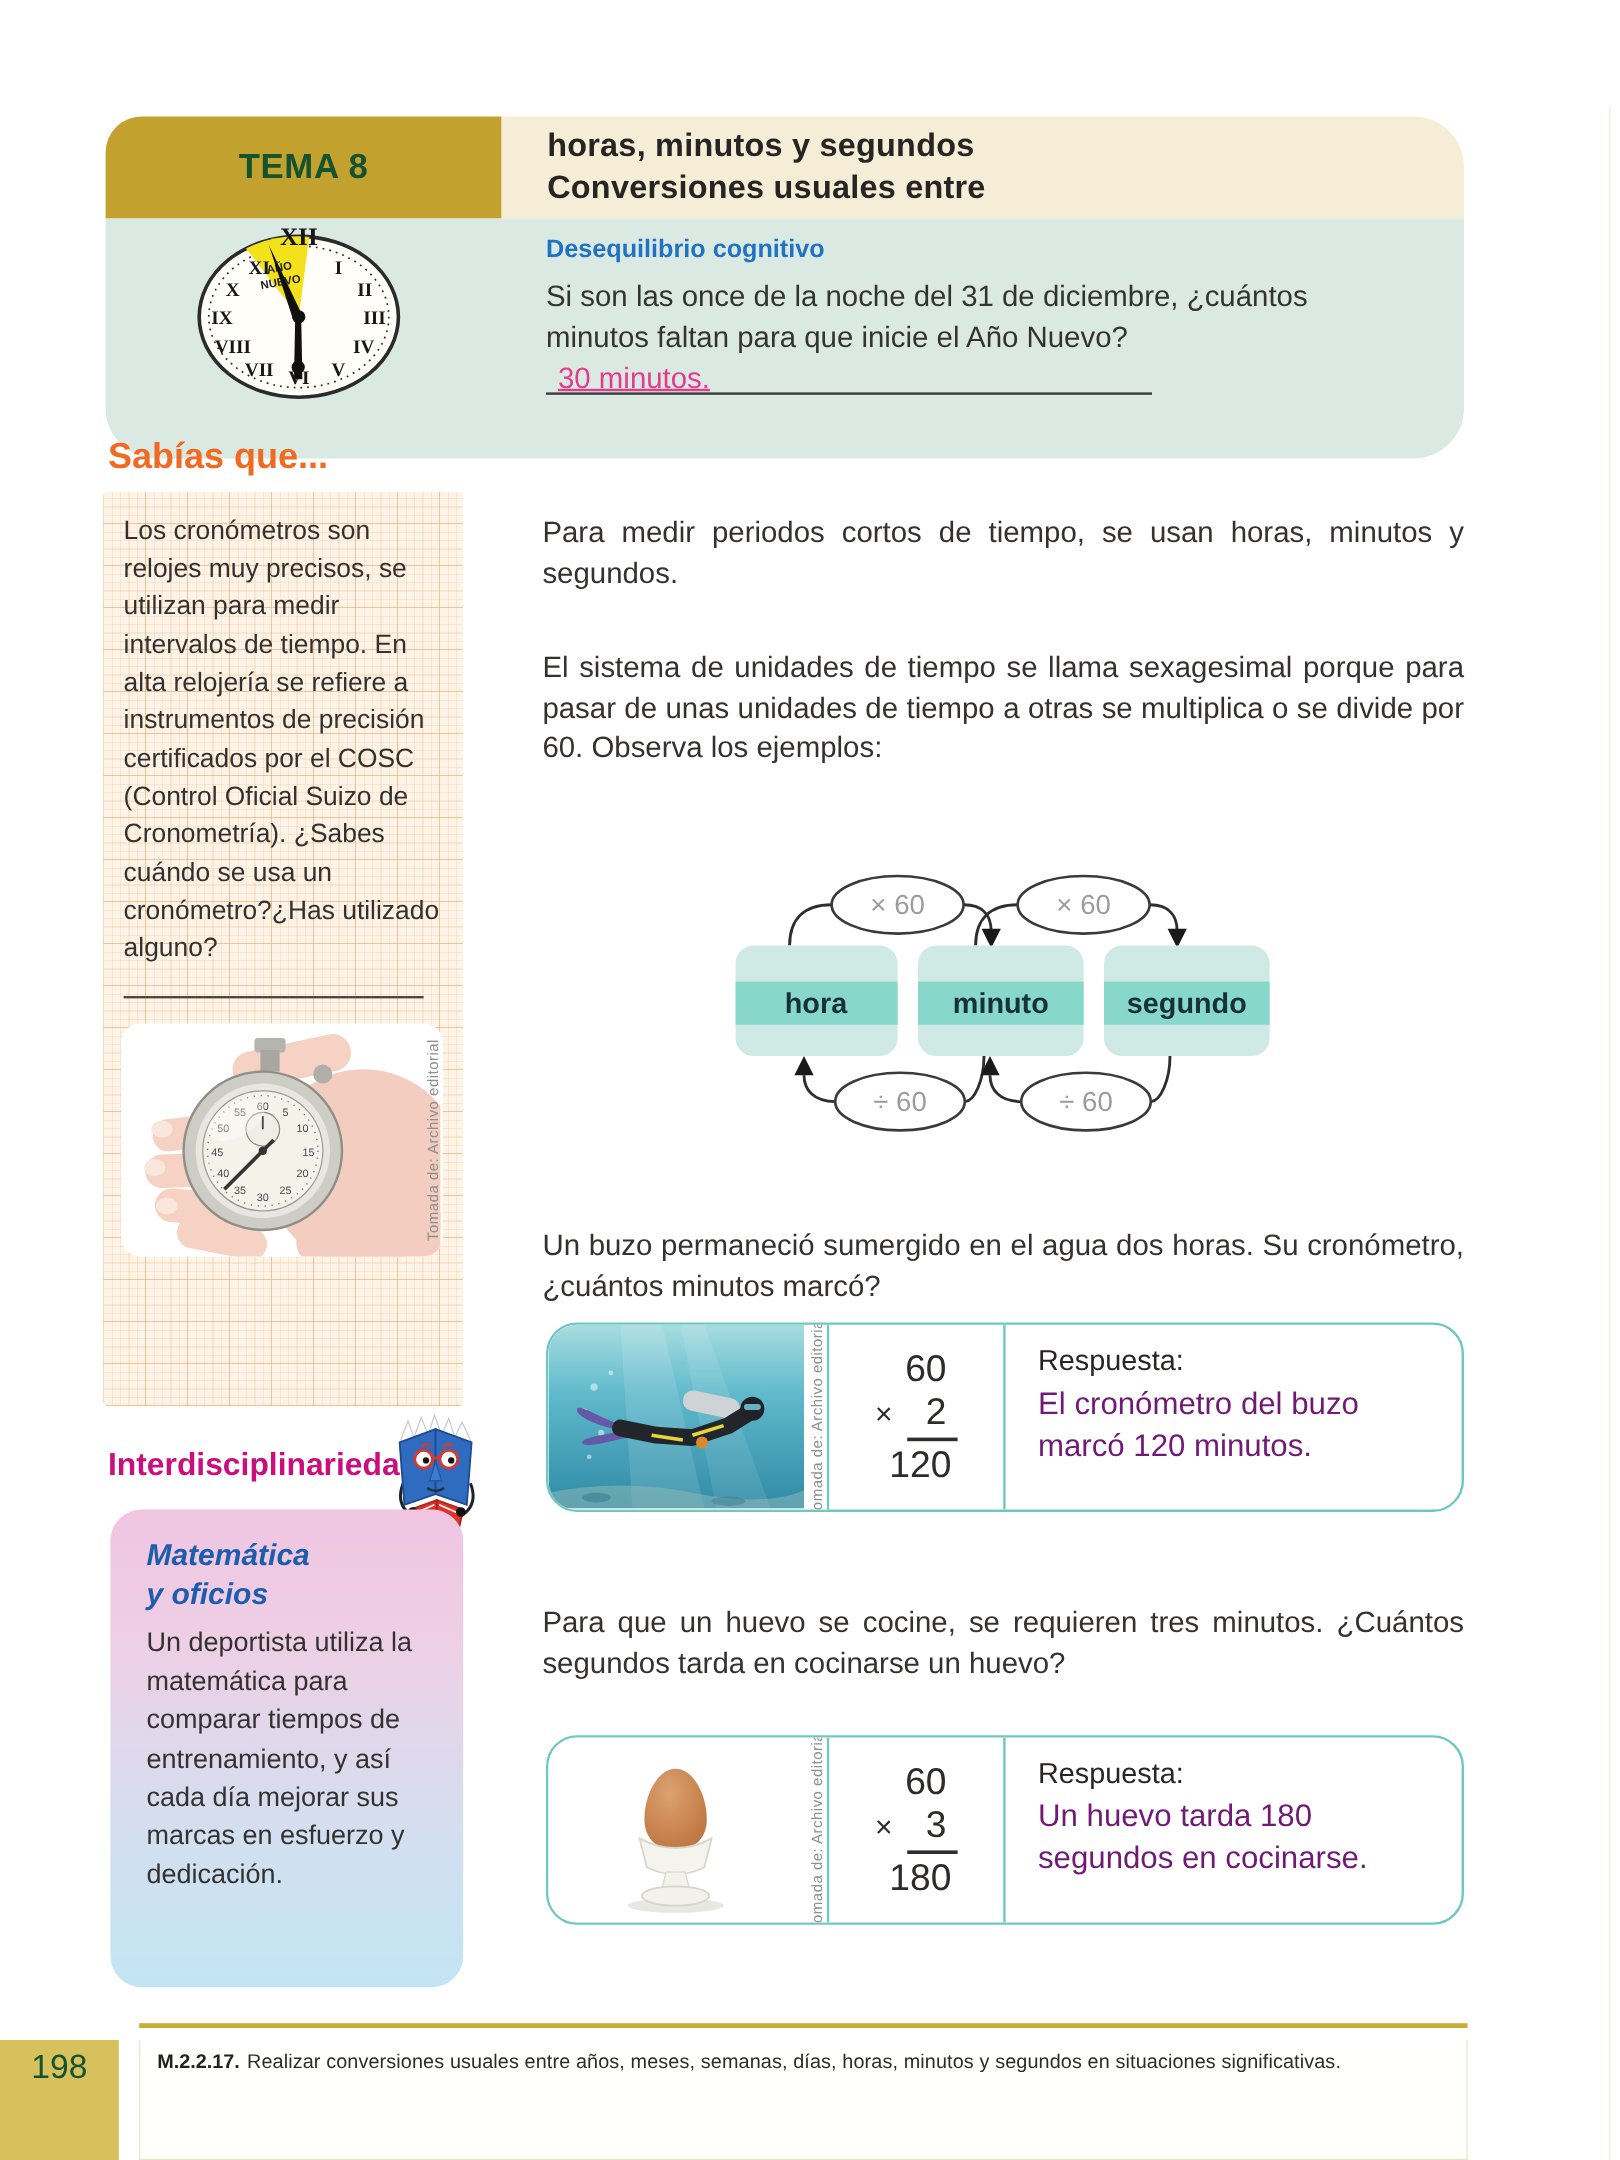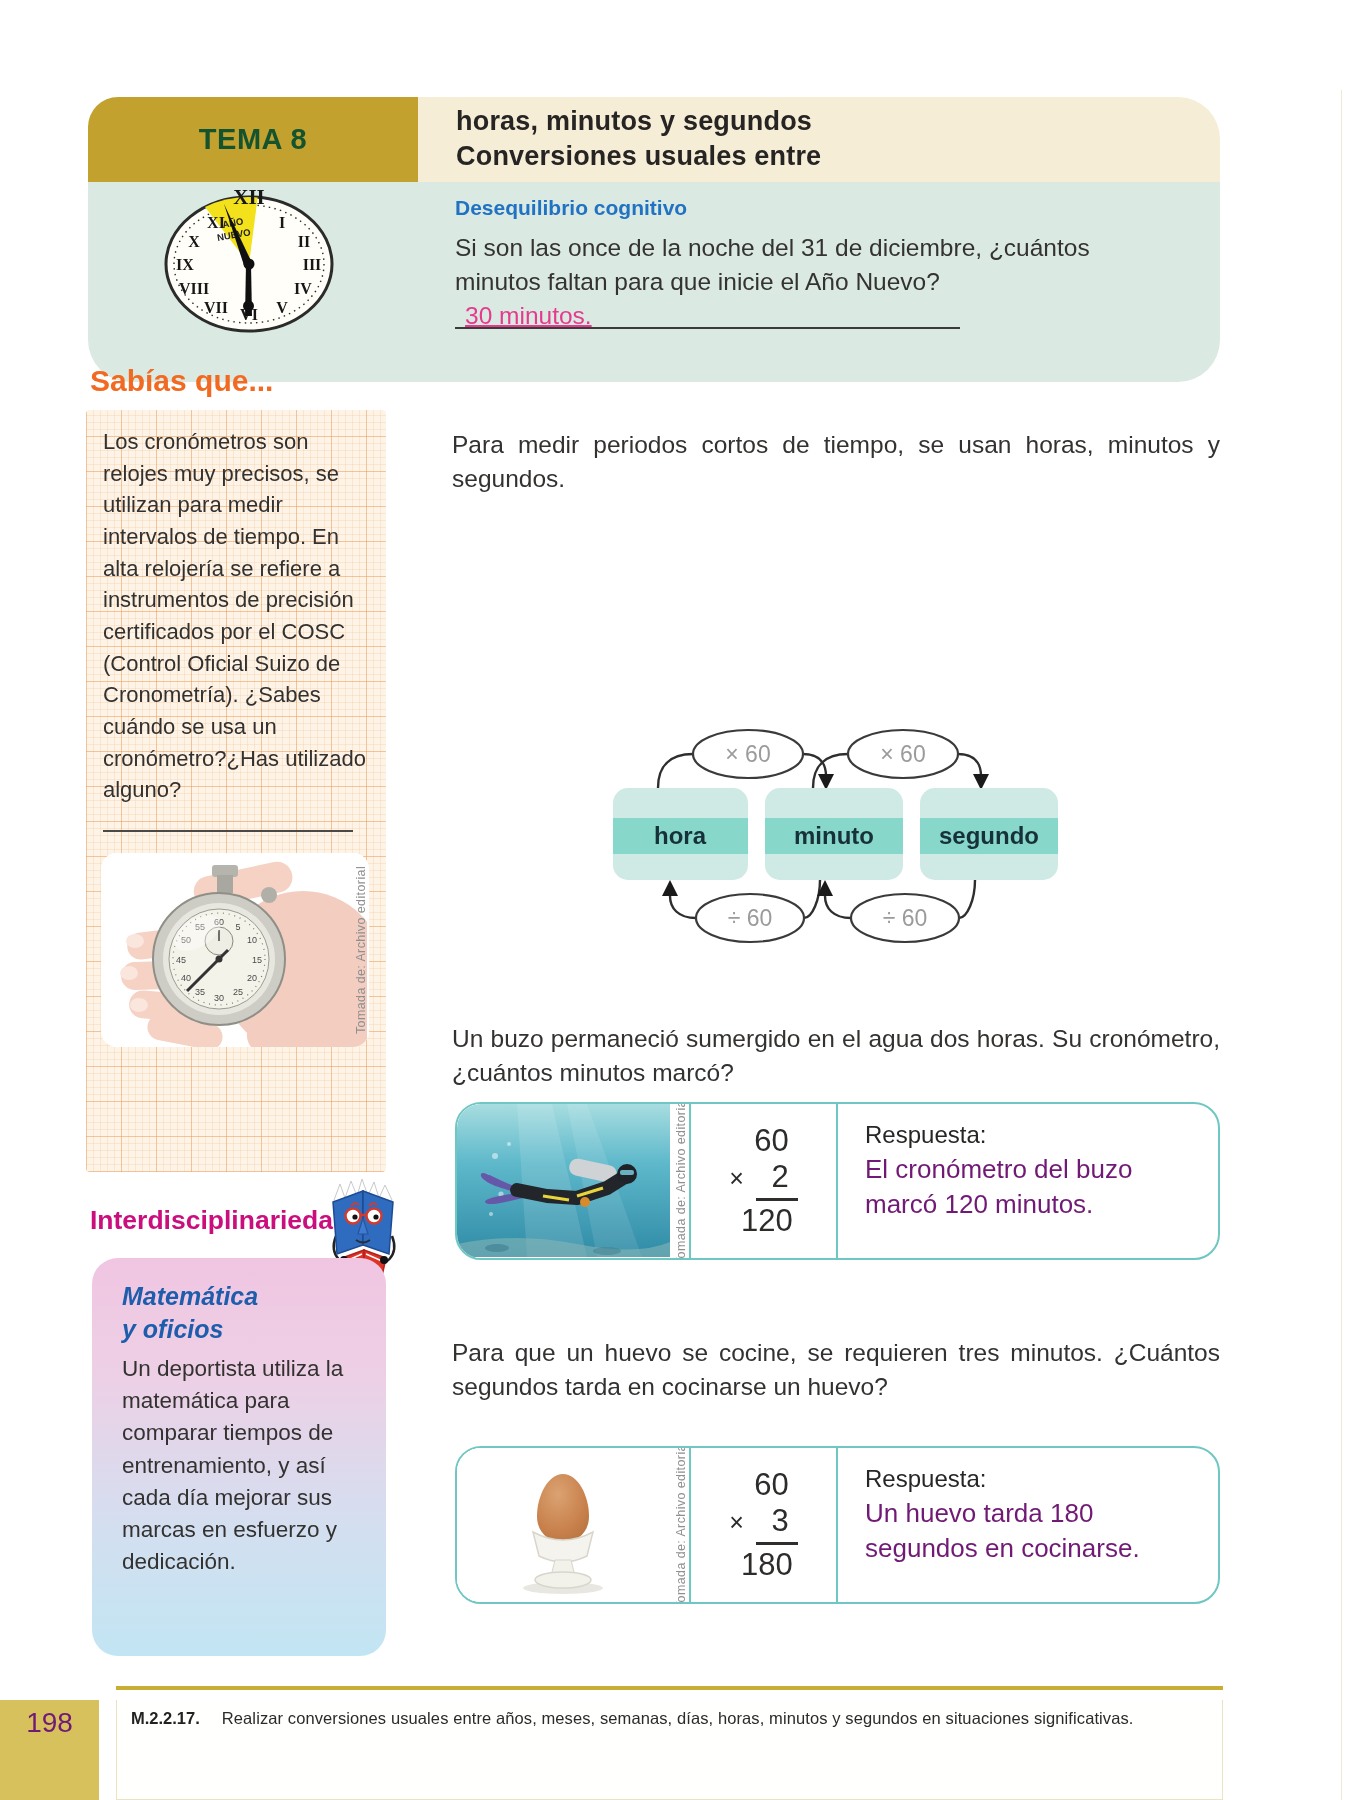--- a/index.html
+++ b/index.html
@@ -106,24 +106,24 @@
   .resp-label{font-weight:normal;font-size:24px;color:#272625;}
   .resp-text{font-size:26px;line-height:1.33;color:#701a75;margin-top:3px;max-width:335px;}
 
   
   .footer-goldline{left:116px;top:1686px;width:1107px;height:4px;background:#c9ae35;}
   .footer-box{
     left:116px;top:1700px;width:1107px;height:100px;background:#fffffd;
     border:1px solid #eae4c4;border-top:none;padding:9px 16px 0 14px;
   }
   .footer-box .code{font-weight:bold;font-size:16.5px;color:#222;}
-  .footer-box .desc{font-size:16.5px;color:#2b2b2b;margin-left:22px;letter-spacing:0.1px;}
+  .footer-box .desc{font-size:16.5px;color:#2b2b2b;margin-left:6px;letter-spacing:0.1px;}
   .page-num{
     left:0;top:1700px;width:99px;height:100px;background:var(--gold-light);
-    color:#701a75;font-size:28px;text-align:center;padding-top:7px;
+    color:#14532d;font-size:28px;text-align:center;padding-top:7px;
   }
   .page-edge{left:1341px;top:90px;width:1px;height:1710px;background:#efe9d6;}
 </style>
 </head>
 <body>
 
 <div id="page">
 
   <div class="abs gold-tab">
     <span>TEMA 8</span>
@@ -257,20 +257,21 @@
 
   <div class="abs mat-box">
     <div class="mat-title">
       <div>Matemática</div>
       <div>y oficios</div>
     </div>
     <div class="mat-text">Un deportista utiliza la matemática para comparar tiempos de entrenamiento, y así cada día mejorar sus marcas en esfuerzo y dedicación.</div>
   </div>
 
   <p class="abs para p1">Para medir periodos cortos de tiempo, se usan horas, minutos y segundos.</p>
+  <p class="abs para p2">El sistema de unidades de tiempo se llama sexagesimal porque para pasar de unas unidades de tiempo a otras se multiplica o se divide por 60. Observa los ejemplos:</p>
 
   <div class="abs diagram-wrap">
     <svg viewBox="0 0 470 224" width="470" height="224">
       <g fill="none" stroke="#2e2e2e" stroke-width="2.4">
         <path d="M60,64 C60,42 72,30 95,30"></path>
         <path d="M205,30 C222,30 228,40 228,52"></path>
         <path d="M215,64 C215,42 227,30 250,30"></path>
         <path d="M360,30 C377,30 383,40 383,52"></path>
         <path d="M222,156 C222,176 214,194 206,194"></path>
         <path d="M98,194 C80,194 72,184 72,172"></path>

